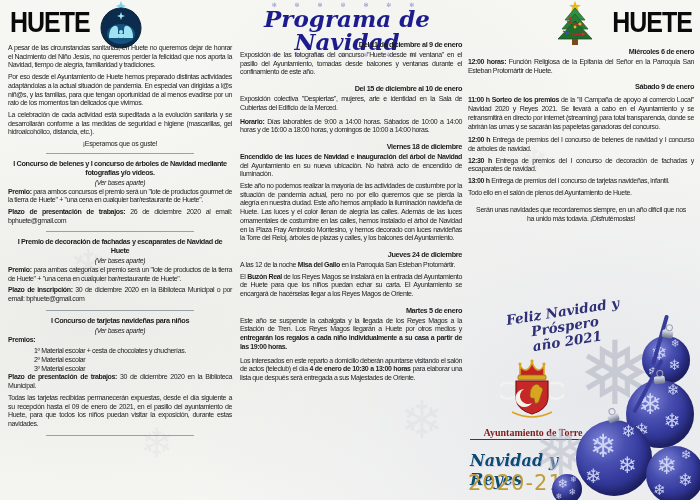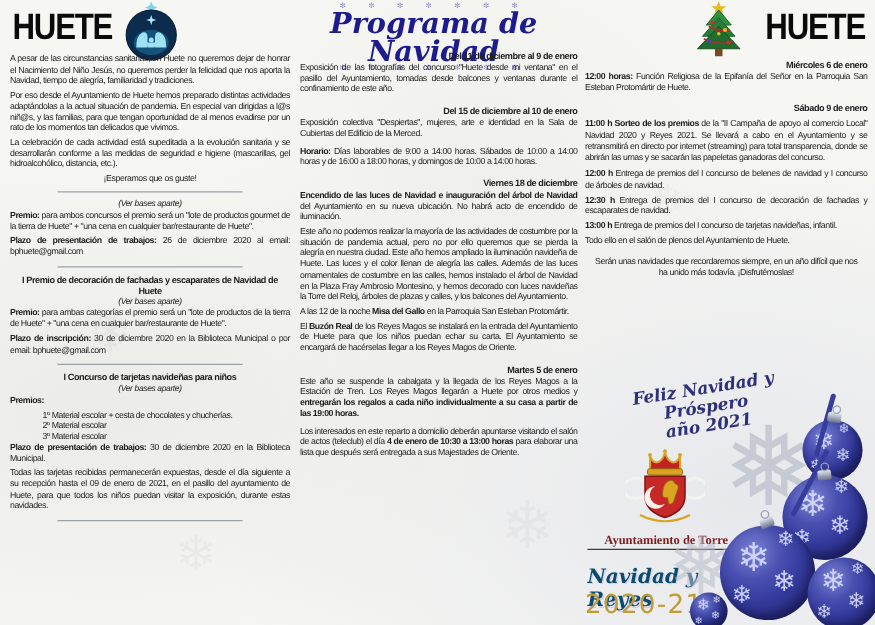--- a/index.html
+++ b/index.html
@@ -131,20 +131,21 @@
 
 <div id="col-left" class="col">
   <div>
       <p class="body-p"><span>A pesar de las circunstancias sanitarias, en Huete no queremos dejar de honrar el Nacimiento del Niño Jesús, no queremos perder la felicidad que nos aporta la Navidad, tiempo de alegría, familiaridad y tradiciones.</span></p>
       <p class="body-p"><span>Por eso desde el Ayuntamiento de Huete hemos preparado distintas actividades adaptándolas a la actual situación de pandemia. En especial van dirigidas a l@s niñ@s, y las familias, para que tengan oportunidad de al menos evadirse por un rato de los momentos tan delicados que vivimos.</span></p>
       <p class="body-p"><span>La celebración de cada actividad está supeditada a la evolución sanitaria y se desarrollarán conforme a las medidas de seguridad e higiene (mascarillas, gel hidroalcohólico, distancia, etc.).</span></p>
     </div>
   <div class="tagline">¡Esperamos que os guste!</div>
   <div>
       <div class="divider"></div>
+      <div class="sec-title">I Concurso de belenes y I concurso de árboles de Navidad mediante fotografías y/o vídeos.</div>
       <div class="sec-sub">(Ver bases aparte)</div>
       <p class="body-p"><span class="b">Premio:</span><span> para ambos concursos el premio será un "lote de productos gourmet de la tierra de Huete" + "una cena en cualquier bar/restaurante de Huete".</span></p>
       <p class="body-p"><span class="b">Plazo de presentación de trabajos:</span><span> 26 de diciembre 2020 al email: bphuete@gmail.com</span></p>
       <div class="divider"></div>
       <div class="sec-title">I Premio de decoración de fachadas y escaparates de Navidad de Huete</div>
       <div class="sec-sub">(Ver bases aparte)</div>
       <p class="body-p"><span class="b">Premio:</span><span> para ambas categorías el premio será un "lote de productos de la tierra de Huete" + "una cena en cualquier bar/restaurante de Huete".</span></p>
       <p class="body-p"><span class="b">Plazo de inscripción:</span><span> 30 de diciembre 2020 en la Biblioteca Municipal o por email: bphuete@gmail.com</span></p>
       <div class="divider"></div>
       <div class="sec-title">I Concurso de tarjetas navideñas para niños</div>
@@ -162,20 +163,21 @@
 <div id="col-mid" class="col">
   <div>
       <div class="evt-h">Del 11 de diciembre al 9 de enero</div>
       <p class="body-p"><span>Exposición de las fotografías del concurso "Huete desde mi ventana" en el pasillo del Ayuntamiento, tomadas desde balcones y ventanas durante el confinamiento de este año.</span></p>
       <div class="evt-h">Del 15 de diciembre al 10 de enero</div>
       <p class="body-p"><span>Exposición colectiva "Despiertas", mujeres, arte e identidad en la Sala de Cubiertas del Edificio de la Merced.</span></p>
       <p class="body-p" style="margin-top: 5px;"><span class="b">Horario:</span><span> Días laborables de 9:00 a 14:00 horas. Sábados de 10:00 a 14:00 horas y de 16:00 a 18:00 horas, y domingos de 10:00 a 14:00 horas.</span></p>
       <div class="evt-h">Viernes 18 de diciembre</div>
       <p class="body-p"><span class="b">Encendido de las luces de Navidad e inauguración del árbol de Navidad</span><span> del Ayuntamiento en su nueva ubicación. No habrá acto de encendido de iluminación.</span></p>
       <p class="body-p"><span>Este año no podemos realizar la mayoría de las actividades de costumbre por la situación de pandemia actual, pero no por ello queremos que se pierda la alegría en nuestra ciudad. Este año hemos ampliado la iluminación navideña de Huete. Las luces y el color llenan de alegría las calles. Además de las luces ornamentales de costumbre en las calles, hemos instalado el árbol de Navidad en la Plaza Fray Ambrosio Montesino, y hemos decorado con luces navideñas la Torre del Reloj, árboles de plazas y calles, y los balcones del Ayuntamiento.</span></p>
+      <div class="evt-h">Jueves 24 de diciembre</div>
       <p class="body-p"><span>A las 12 de la noche </span><span class="b">Misa del Gallo</span><span> en la Parroquia San Esteban Protomártir.</span></p>
       <p class="body-p"><span>El </span><span class="b">Buzón Real</span><span> de los Reyes Magos se instalará en la entrada del Ayuntamiento de Huete para que los niños puedan echar su carta. El Ayuntamiento se encargará de hacérselas llegar a los Reyes Magos de Oriente.</span></p>
       <div class="evt-h">Martes 5 de enero</div>
       <p class="body-p"><span>Este año se suspende la cabalgata y la llegada de los Reyes Magos a la Estación de Tren. Los Reyes Magos llegarán a Huete por otros medios y </span><span class="b">entregarán los regalos a cada niño individualmente a su casa a partir de las 19:00 horas.</span></p>
       <p class="body-p" style="margin-top: 5px;"><span>Los interesados en este reparto a domicilio deberán apuntarse visitando el salón de actos (teleclub) el día </span><span class="b">4 de enero de 10:30 a 13:00 horas</span><span> para elaborar una lista que después será entregada a sus Majestades de Oriente.</span></p>
     </div>
 </div>
 
 <div id="col-right" class="col">
   <div>

